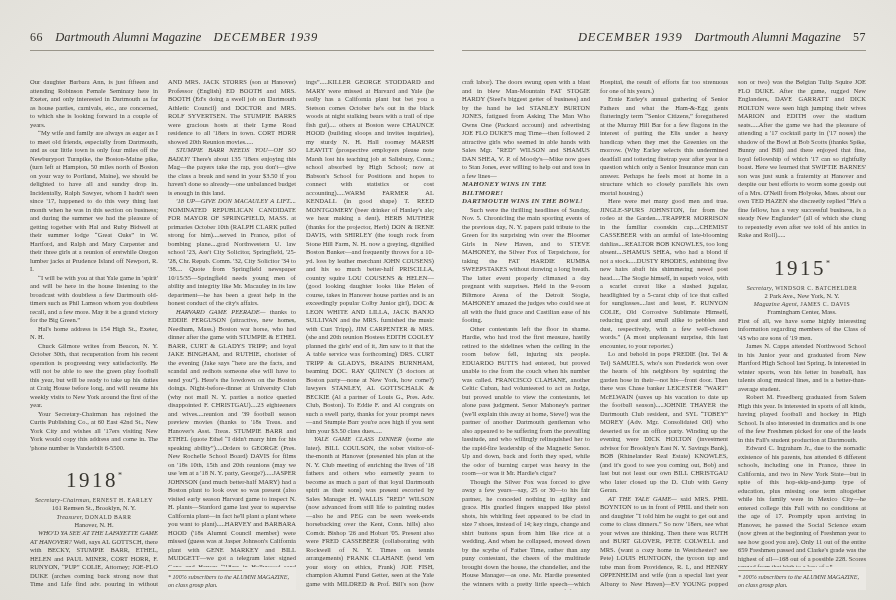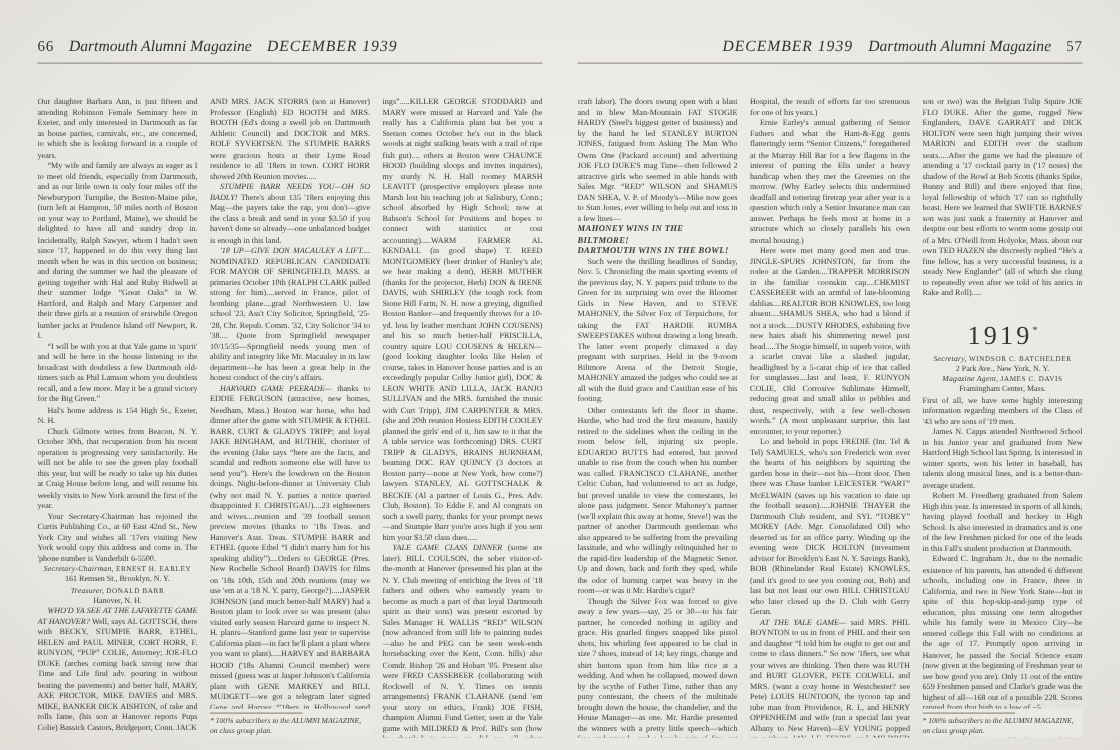--- a/index.html
+++ b/index.html
@@ -57,20 +57,21 @@
       <span class="pg-date">DECEMBER 1939</span>
     </div>
     <div class="header-rule"></div>
     <div class="col c1">
         <p class="para noindent">Our daughter Barbara Ann, is just fifteen and attending Robinson Female Seminary here in Exeter, and only interested in Dartmouth as far as house parties, carnivals, etc., are concerned, to which she is looking forward in a couple of years.</p>
         <p class="para">“My wife and family are always as eager as I to meet old friends, especially from Dartmouth, and as our little town is only four miles off the Newburyport Turnpike, the Boston-Maine pike, (turn left at Hampton, 50 miles north of Boston on your way to Portland, Maine), we should be delighted to have all and sundry drop in. Incidentally, Ralph Sawyer, whom I hadn't seen since '17, happened to do this very thing last month when he was in this section on business; and during the summer we had the pleasure of getting together with Hal and Ruby Bidwell at their summer lodge “Great Oaks” in W. Hartford, and Ralph and Mary Carpenter and their three girls at a reunion of erstwhile Oregon lumber jacks at Prudence Island off Newport, R. I.</p>
         <p class="para">“I will be with you at that Yale game in 'spirit' and will be here in the house listening to the broadcast with doubtless a few Dartmouth old-timers such as Phil Lamson whom you doubtless recall, and a few more. May it be a grand victory for the Big Green.”</p>
         <p class="para">Hal's home address is 154 High St., Exeter, N. H.</p>
         <p class="para">Chuck Gilmore writes from Beacon, N. Y. October 30th, that recuperation from his recent operation is progressing very satisfactorily. He will not be able to see the green play football this year, but will be ready to take up his duties at Craig House before long, and will resume his weekly visits to New York around the first of the year.</p>
         <p class="para">Your Secretary-Chairman has rejoined the Curtis Publishing Co., at 60 East 42nd St., New York City and wishes all '17ers visiting New York would copy this address and come in. The 'phone number is Vanderbilt 6-5500.</p>
+        <div class="class-heading"><span>1918</span><sup>*</sup></div>
         <div class="officer"><i>Secretary-Chairman, </i><span class="officer-name">ERNEST H. EARLEY</span></div>
         <div class="officer-addr">161 Remsen St., Brooklyn, N. Y.</div>
         <div class="officer"><i>Treasurer, </i><span class="officer-name">DONALD BARR</span></div>
         <div class="officer-addr">Hanover, N. H.</div>
         <p class="para"><i class="lead">WHO'D YA SEE AT THE LAFAYETTE GAME AT HANOVER? </i>Well, says AL GOTTSCH, there with BECKY, STUMPIE BARR, ETHEL, HELEN and PAUL MINER, CORT HORR, F. RUNYON, “PUP” COLIE, Attorney; JOE-FLO DUKE (arches coming back strong now that Time and Life find adv. pouring in without beating the pavements) and better half, MARY, AXE PROCTOR, MIKE DAVIES and MRS. MIKE, BANKER DICK AISHTON, of rake and rolls fame, (his son at Hanover reports Pups Colie) Bassick Castors, Bridgeport, Conn. JACK</p>
       </div>
     <div class="col c2">
         <p class="para noindent">AND MRS. JACK STORRS (son at Hanover) Professor (English) ED BOOTH and MRS. BOOTH (Ed's doing a swell job on Dartmouth Athletic Council) and DOCTOR and MRS. ROLF SYVERTSEN. The STUMPIE BARRS were gracious hosts at their Lyme Road residence to all '18ers in town. CORT HORR showed 20th Reunion movies.....</p>
         <p class="para"><i class="lead">STUMPIE BARR NEEDS YOU—OH SO BADLY! </i>There's about 135 '18ers enjoying this Mag—the payers take the rap, you don't—give the class a break and send in your $3.50 if you haven't done so already—one unbalanced budget is enough in this land.</p>
         <p class="para"><i class="lead">'18 UP—GIVE DON MACAULEY A LIFT.... </i>NOMINATED REPUBLICAN CANDIDATE FOR MAYOR OF SPRINGFIELD, MASS. at primaries October 10th (RALPH CLARK pulled strong for him)....served in France, pilot of bombing plane....grad Northwestern U. law school '23, Ass't City Solicitor, Springfield, '25-'28, Chr. Repub. Comm. '32, City Solicitor '34 to '38.... Quote from Springfield newspaper 10/15/35—Springfield needs young men of ability and integrity like Mr. Macauley in its law department—he has been a great help in the honest conduct of the city's affairs.</p>
@@ -100,21 +101,21 @@
       </div>
     <div class="col c2">
         <p class="para noindent">Hospital, the result of efforts far too strenuous for one of his years.)</p>
         <p class="para">Ernie Earley's annual gathering of Senior Fathers and what the Ham-&amp;-Egg gents flatteringly term “Senior Citizens,” foregathered at the Murray Hill Bar for a few flagons in the interest of putting the Elis under a heavy handicap when they met the Greenies on the morrow. (Why Earley selects this undermined deadfall and tottering firetrap year after year is a question which only a Senior Insurance man can answer. Perhaps he feels most at home in a structure which so closely parallels his own mortal housing.)</p>
         <p class="para">Here were met many good men and true. JINGLE-SPURS JOHNSTON, far from the rodeo at the Garden....TRAPPER MORRISON in the familiar coonskin cap....CHEMIST CASSEBEER with an armful of late-blooming dahlias....REALTOR BOB KNOWLES, too long absent....SHAMUS SHEA, who had a blond if not a stock.....DUSTY RHODES, exhibiting five new hairs abaft his shimmering newel post head.....The Stogie himself, in superb voice, with a scarlet cravat like a slashed jugular, headlighted by a 5-carat chip of ice that called for sunglasses....last and least, F. RUNYON COLIE, Old Corrosive Sublimate Himself, reducing great and small alike to pebbles and dust, respectively, with a few well-chosen words.” (A most unpleasant surprise, this last encounter, to your reporter.)</p>
         <p class="para">Lo and behold in pops FREDIE (Int. Tel &amp; Tel) SAMUELS, who's son Frederick won over the hearts of his neighbors by squirting the garden hose in their—not his—front door. Then there was Chase banker LEICESTER “WART” McELWAIN (saves up his vacation to date up the football season).....JOHNIE THAYER the Dartmouth Club resident, and SYL “TOBEY” MOREY (Adv. Mgr. Consolidated Oil) who deserted us for an office party. Winding up the evening were DICK HOLTON (investment advisor for Brooklyn's East N. Y. Savings Bank), BOB (Rhinelander Real Estate) KNOWLES, (and it's good to see you coming out, Bob) and last but not least our own BILL CHRISTGAU who later closed up the D. Club with Gerry Geran.</p>
         <p class="para"><i class="lead">AT THE YALE GAME— </i>said MRS. PHIL BOYNTON to us in front of PHIL and their son and daughter “I told him he ought to get out and come to class dinners.” So now '18ers, see what your wives are thinking. Then there was RUTH and BURT GLOVER, PETE COLWELL and MRS. (want a cozy home in Westchester? see Pete) LOUIS HUNTOON, the tycoon tap and tube man from Providence, R. I., and HENRY OPPENHEIM and wife (ran a special last year Albany to New Haven)—EV YOUNG popped up without JAY LE FEVRE and MILDRED (whom we missed) and seated in the stands (with a sturdy</p>
       </div>
     <div class="col c3">
         <p class="para noindent">son or two) was the Belgian Tulip Squire JOE FLO DUKE. After the game, rugged New Englanders, DAVE GARRATT and DICK HOLTON were seen high jumping their wives MARION and EDITH over the stadium seats.....After the game we had the pleasure of attending a '17 cocktail party in ('17 noses) the shadow of the Bowl at Bob Scotts (thanks Spike, Bunny and Bill) and there enjoyed that fine, loyal fellowship of which '17 can so rightfully boast. Here we learned that SWIFTIE BARNES' son was just sunk a fraternity at Hanover and despite our best efforts to worm some gossip out of a Mrs. O'Neill from Holyoke, Mass. about our own TED HAZEN she discreetly replied “He's a fine fellow, has a very successful business, is a steady New Englander” (all of which she clung to repeatedly even after we told of his antics in Rake and Roll).....</p>
-        <div class="class-heading"><span>1919</span><sup>*</sup></div>
+        <div class="class-heading"><span>1915</span><sup>*</sup></div>
         <div class="officer"><i>Secretary, </i><span class="officer-name">WINDSOR C. BATCHELDER</span></div>
         <div class="officer-addr">2 Park Ave., New York, N. Y.</div>
         <div class="officer"><i>Magazine Agent, </i><span class="officer-name">JAMES C. DAVIS</span></div>
         <div class="officer-addr">Framingham Center, Mass.</div>
         <p class="para noindent">First of all, we have some highly interesting information regarding members of the Class of '43 who are sons of '19 men.</p>
         <p class="para">James N. Capps attended Northwood School in his Junior year and graduated from New Hartford High School last Spring. Is interested in winter sports, won his letter in baseball, has talents along musical lines, and is a better-than-average student.</p>
         <p class="para">Robert M. Freedberg graduated from Salem High this year. Is interested in sports of all kinds, having played football and hockey in High School. Is also interested in dramatics and is one of the few Freshmen picked for one of the leads in this Fall's student production at Dartmouth.</p>
         <p class="para">Edward C. Ingraham Jr., due to the nomadic existence of his parents, has attended 6 different schools, including one in France, three in California, and two in New York State—but in spite of this hop-skip-and-jump type of education, plus missing one term altogether while his family were in Mexico City—he entered college this Fall with no conditions at the age of 17. Promptly upon arriving in Hanover, he passed the Social Science exam (now given at the beginning of Freshman year to see how good you are). Only 11 out of the entire 659 Freshmen passed and Clarke's grade was the highest of all—168 out of a possible 228. Scores ranged from that high to a low of −5.</p>
         <p class="para">Warren B. Thompson graduated from Jefferson High School, Lafayette, Indiana, last Spring. His hobby is saddle horses and he is competent along mechanical lines.</p>
         <div class="footnote">* 100% subscribers to the ALUMNI MAGAZINE, on class group plan.</div>

